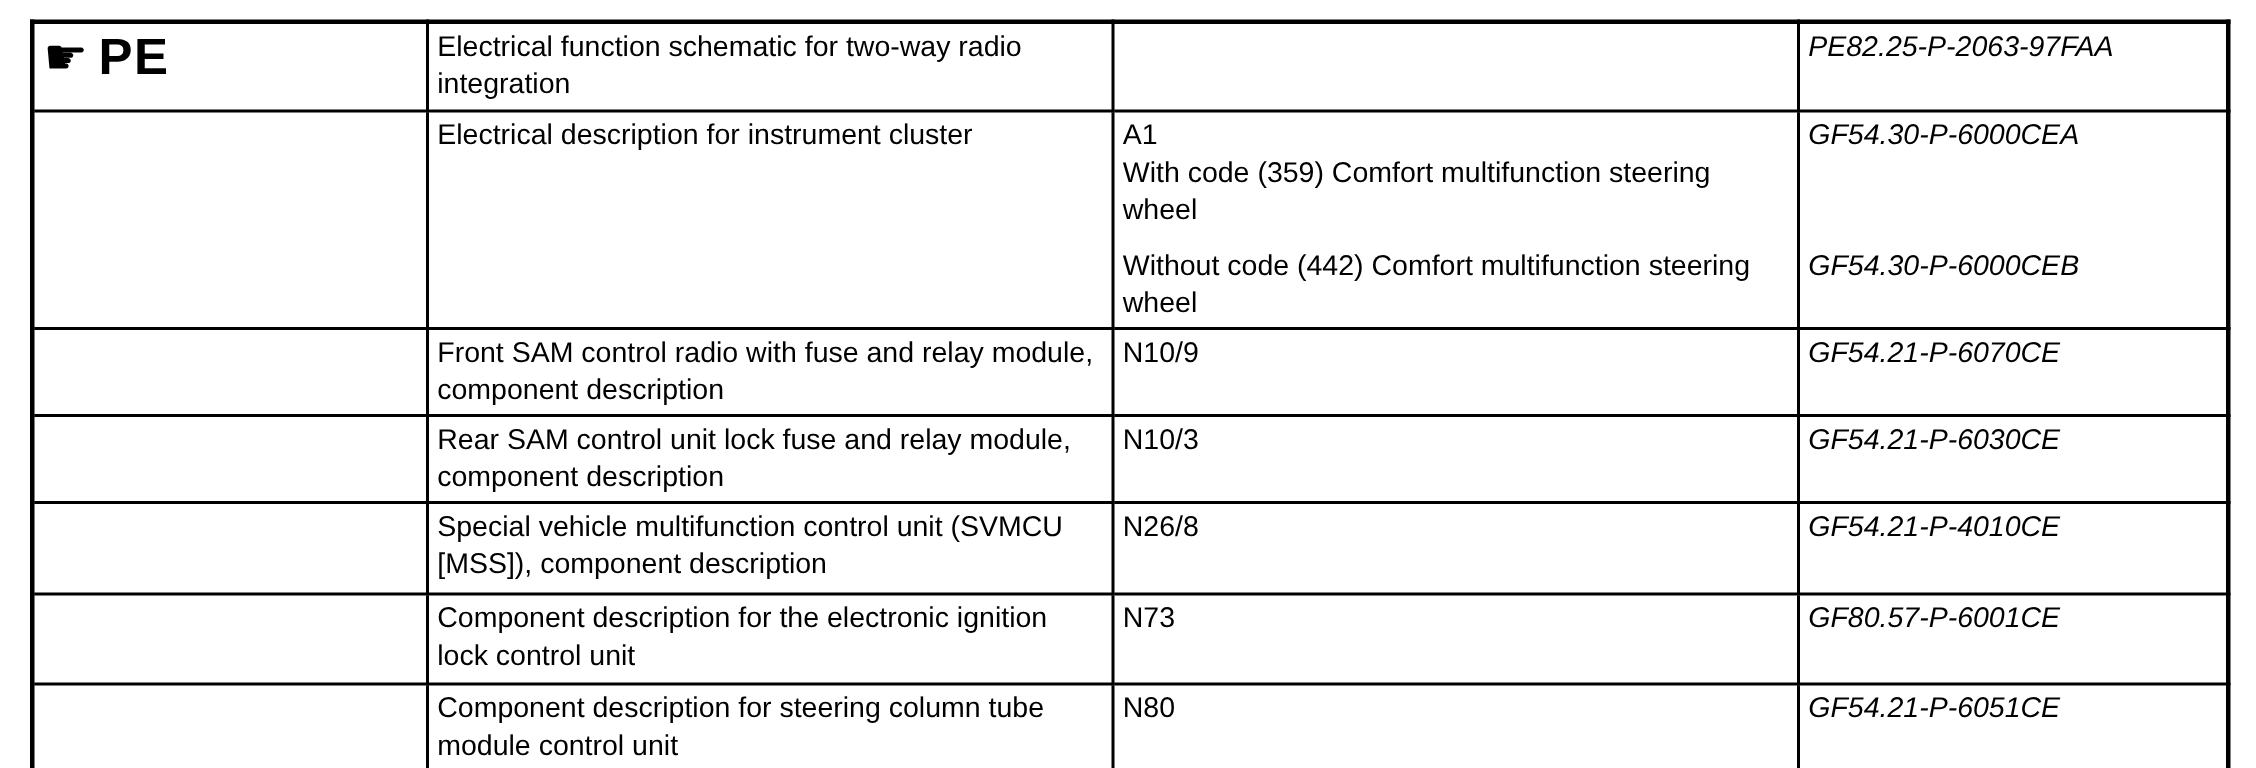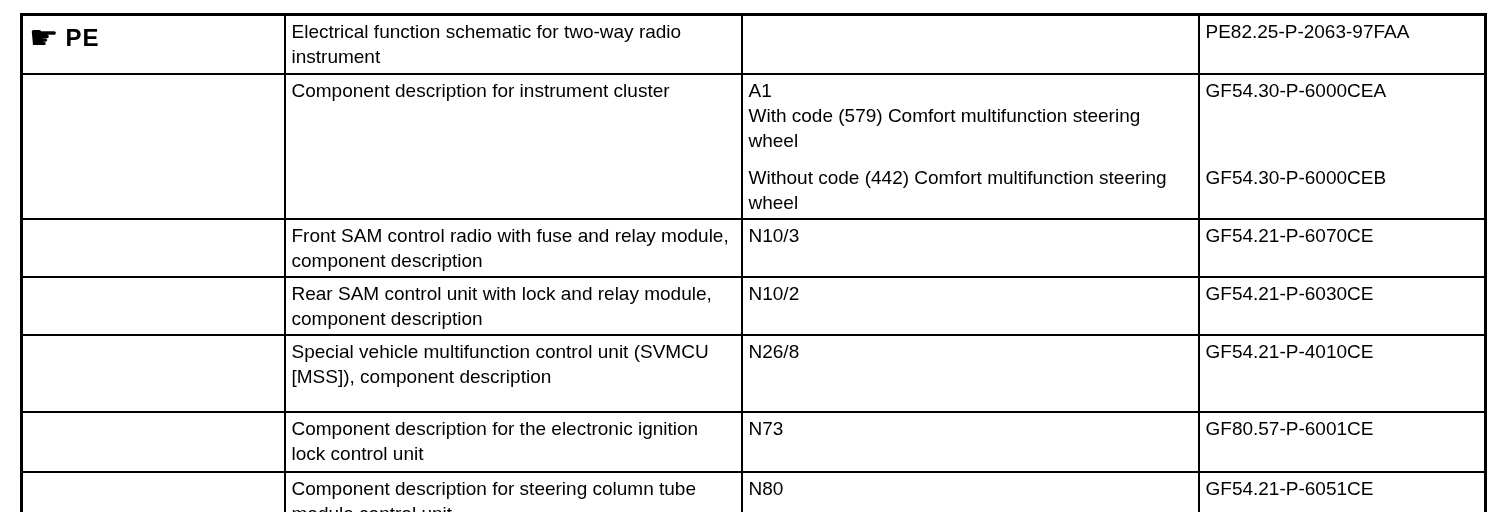--- a/index.html
+++ b/index.html
@@ -37,46 +37,46 @@
   col.c1 { width: 263px; }
   col.c2 { width: 457px; }
   col.c3 { width: 457px; }
   col.c4 { width: 287px; }
 
   tr.r1  { height: 59px; }
   tr.r2a { height: 88px; }
   tr.r2b { height: 53px; }
   tr.r3  { height: 55px; }
   tr.r4  { height: 55px; }
-  tr.r5  { height: 77px; }
+  tr.r5  { height: 61px; }
   tr.r6  { height: 60px; margin-top: 37px; }
   tr.r7  { height: 60px; }
 
   
   tr.r2a td.split { border-bottom-style: hidden; }
   tr.r2b td.split { border-top-style: hidden; }
 
   .marker {
     display: flex;
     align-items: center;
     gap: 7px;
     padding-top: 2px;
   }
   .marker .hand {
     font-family: "DejaVu Sans", sans-serif;
     font-size: 33px;
     line-height: 33px;
   }
   .marker .ref {
     font-weight: bold;
-    font-size: 24px;
+    font-size: 34px;
     line-height: 30px;
     letter-spacing: 1px;
   }
-  .doc-num { white-space: nowrap; }
+  .doc-num { white-space: nowrap; font-style: italic; }
 </style>
 </head>
 <body>
 
 <table class="doc-table">
   <colgroup>
     <col class="c1">
       <col class="c2">
       <col class="c3">
       <col class="c4">
@@ -84,72 +84,72 @@
   <tbody>
 
     <tr class="r1">
       <td>
         <div class="marker">
           <span class="hand">☛</span>
           <span class="ref">PE</span>
         </div>
       </td>
       <td>
-        <div>Electrical function schematic for two-way radio instrument</div>
+        <div>Electrical function schematic for two-way radio integration</div>
       </td>
       <td>
         <div></div>
       </td>
       <td>
         <div class="doc-num">PE82.25-P-2063-97FAA</div>
       </td>
     </tr>
 
     <tr class="r2a">
       <td rowspan="2"></td>
       <td rowspan="2">
-        <div>Component description for instrument cluster</div>
+        <div>Electrical description for instrument cluster</div>
       </td>
       <td class="split">
         <div>A1</div>
-        <div>With code (579) Comfort multifunction steering wheel</div>
+        <div>With code (359) Comfort multifunction steering wheel</div>
       </td>
       <td class="split">
         <div class="doc-num">GF54.30-P-6000CEA</div>
       </td>
     </tr>
     <tr class="r2b">
       <td class="split">
         <div>Without code (442) Comfort multifunction steering wheel</div>
       </td>
       <td class="split">
         <div class="doc-num">GF54.30-P-6000CEB</div>
       </td>
     </tr>
 
     <tr class="r3">
       <td></td>
       <td>
         <div>Front SAM control radio with fuse and relay module, component description</div>
       </td>
       <td>
-        <div>N10/3</div>
+        <div>N10/9</div>
       </td>
       <td>
         <div class="doc-num">GF54.21-P-6070CE</div>
       </td>
     </tr>
 
     <tr class="r4">
       <td></td>
       <td>
-        <div>Rear SAM control unit with lock and relay module, component description</div>
+        <div>Rear SAM control unit lock fuse and relay module, component description</div>
       </td>
       <td>
-        <div>N10/2</div>
+        <div>N10/3</div>
       </td>
       <td>
         <div class="doc-num">GF54.21-P-6030CE</div>
       </td>
     </tr>
 
     <tr class="r5">
       <td></td>
       <td>
         <div>Special vehicle multifunction control unit (SVMCU [MSS]), component description</div>

